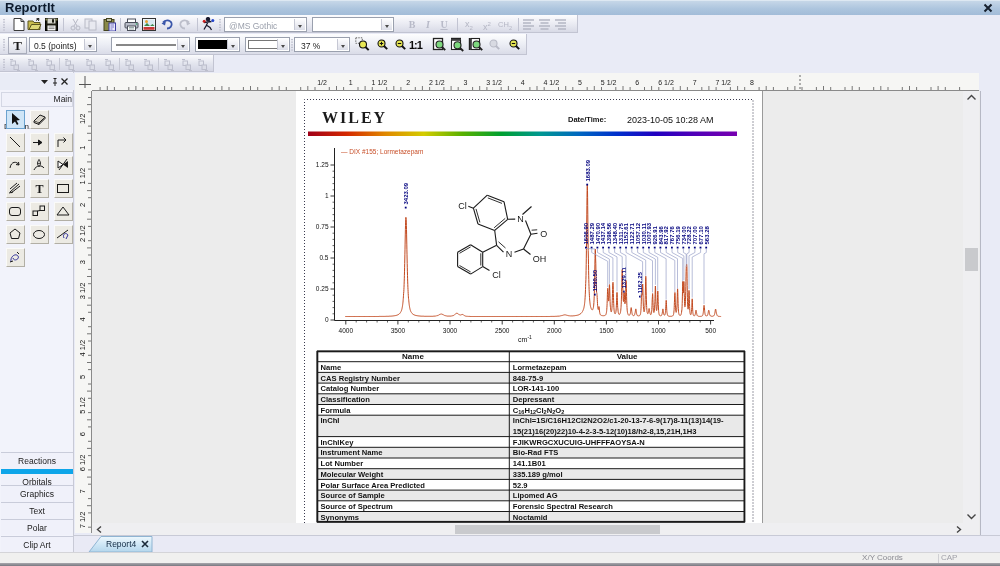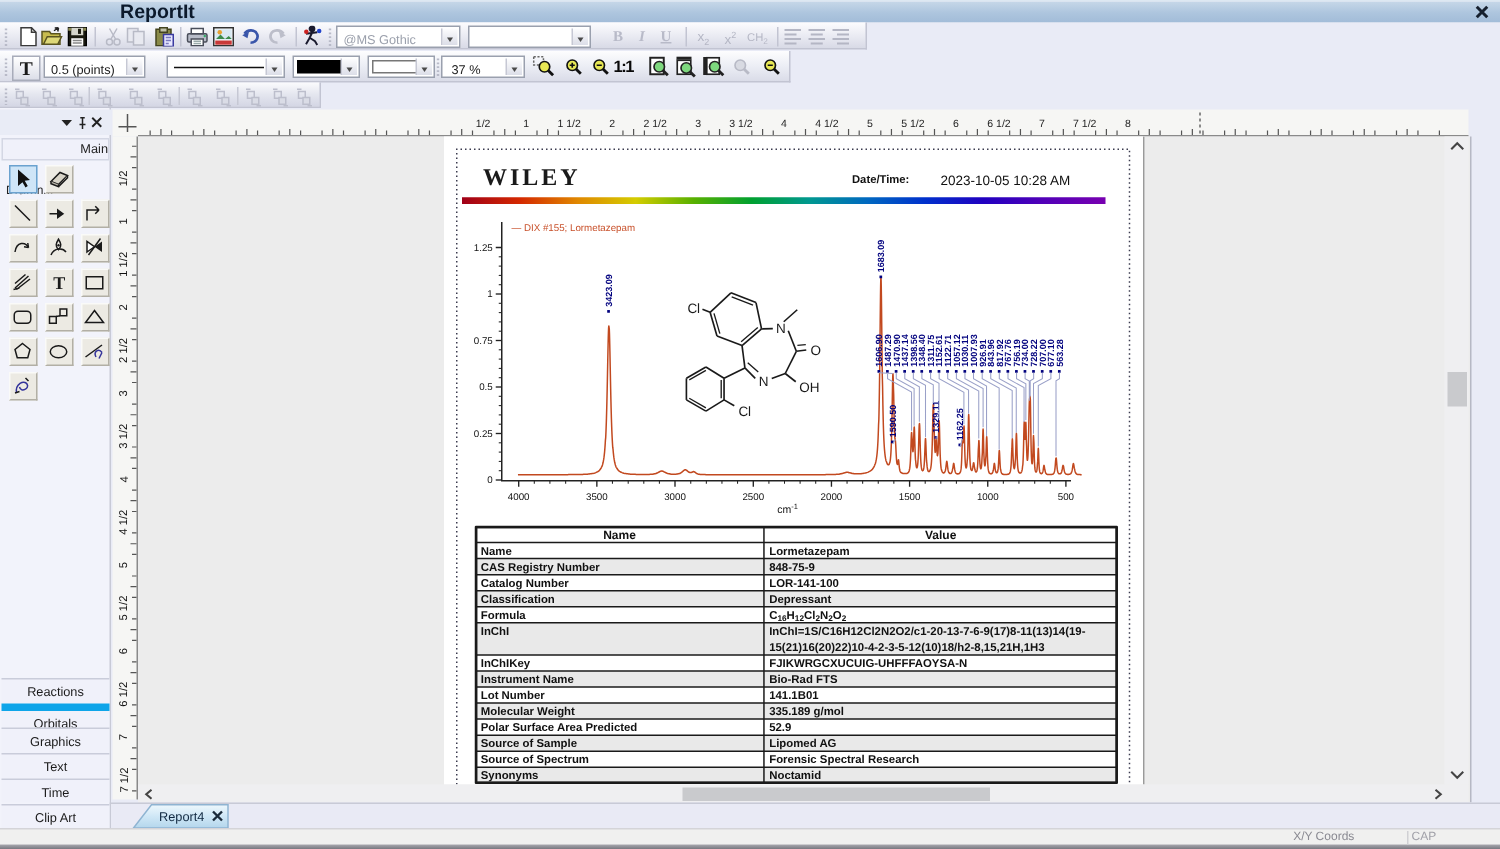--- a/index.html
+++ b/index.html
@@ -1,20 +1,20 @@
 <!DOCTYPE html>
 <html><head><meta charset="utf-8"><style>
 *{margin:0;padding:0;box-sizing:border-box}
 body{width:1000px;height:566px;overflow:hidden;position:relative;font-family:"Liberation Sans",sans-serif;background:#e9ebf6}
 .cb{position:absolute;height:15px;background:#fff;border:1px solid #9aa0ae;}
 .dd{position:absolute;right:1px;top:1px;bottom:1px;width:11px;background:linear-gradient(#fdfdfe,#dcdee8);border-left:1px solid #c6c8d4;}
 .dd:after{content:"";position:absolute;left:3px;top:5.5px;border:2.5px solid transparent;border-top:3.5px solid #4a4a4a;}
 </style></head><body>
 <div style="position:absolute;left:0;top:0;width:1000px;height:15px;background:linear-gradient(#c6d7e8,#adc5de 55%,#a2bcd8);border-top:1px solid #dde8f2;"></div>
-<div style="position:absolute;left:5px;top:0px;width:200px;height:15px;font-size:13px;font-weight:bold;color:#0c1a2c;line-height:15px;letter-spacing:0px;text-align:center;">ReportIt</div>
+<div style="position:absolute;left:5px;top:0px;width:200px;height:15px;font-size:13px;font-weight:bold;color:#0c1a2c;line-height:15px;letter-spacing:0px;">ReportIt</div>
 <svg style="position:absolute;left:982px;top:2px;" width="12" height="12" viewBox="0 0 12 12">
     <path d="M2.5 2.5 L9.5 9.5 M9.5 2.5 L2.5 9.5" stroke="#16202e" stroke-width="2"></path>
   </svg>
 <div style="position:absolute;left:0;top:15px;width:1000px;height:19px;background:#e9ebf6;"></div>
 <div style="position:absolute;left:0;top:15px;width:578px;height:18px;background:linear-gradient(#fcfcfe,#e9eaf2 55%,#d8dae6);border-bottom:1px solid #c2c4d2;border-right:1px solid #c2c4d2;"></div>
 <svg style="position:absolute;left:2px;top:18px;" width="4" height="13" viewBox="0 0 4 13">
     <path d="M2 1v12" stroke="#b8bac8" stroke-width="1.6" stroke-dasharray="1.2 1.4"></path>
   </svg>
 <svg style="position:absolute;left:12px;top:18px;" width="14" height="13" viewBox="0 0 14 13">
     <path d="M2 0.5 h7 l3 3 v9 h-10 z" fill="#fff" stroke="#3a3a3a"></path>
@@ -359,21 +359,21 @@
       <path d="M9 12 C7 8 11 6 13 9 M11 13 l2-4" stroke="#33339a" fill="none"></path>
     </svg></div>
 <div style="position:absolute;left:6px;top:248px;width:19px;height:19px;border:1px solid;border-color:#fafaf8 #b2afa5 #b2afa5 #fafaf8;background:#eceae3;"><svg width="17" height="17" viewBox="0 0 17 17">
       <path d="M4 13 C3 7 9 4 11 7 C13 10 7 13 6 9" stroke="#33339a" fill="none"></path>
       <path d="M10 3 l2 2 M3 13 l3-1" stroke="#1a1a1a" fill="none"></path>
     </svg></div>
 <div style="position:absolute;left:1px;top:452.0px;width:72px;height:16.7px;background:#f0f1fa;border-top:1px solid #c9ccda;font-size:8.5px;color:#1a1a1a;text-align:center;line-height:16.7px;">Reactions</div>
 <div style="position:absolute;left:1px;top:468.7px;width:72px;height:16.7px;background:#f0f1fa;border-top:5px solid #0ea5e9;font-size:8.5px;color:#1a1a1a;text-align:center;line-height:16.7px;">Orbitals</div>
 <div style="position:absolute;left:1px;top:485.4px;width:72px;height:16.7px;background:#f0f1fa;border-top:1px solid #c9ccda;font-size:8.5px;color:#1a1a1a;text-align:center;line-height:16.7px;">Graphics</div>
 <div style="position:absolute;left:1px;top:502.1px;width:72px;height:16.7px;background:#f0f1fa;border-top:1px solid #c9ccda;font-size:8.5px;color:#1a1a1a;text-align:center;line-height:16.7px;">Text</div>
-<div style="position:absolute;left:1px;top:518.8px;width:72px;height:16.7px;background:#f0f1fa;border-top:1px solid #c9ccda;font-size:8.5px;color:#1a1a1a;text-align:center;line-height:16.7px;">Time</div>
+<div style="position:absolute;left:1px;top:518.8px;width:72px;height:16.7px;background:#f0f1fa;border-top:1px solid #c9ccda;font-size:8.5px;color:#1a1a1a;text-align:center;line-height:16.7px;">Polar</div>
 <div style="position:absolute;left:1px;top:535.5px;width:72px;height:16.7px;background:#f0f1fa;border-top:1px solid #c9ccda;font-size:8.5px;color:#1a1a1a;text-align:center;line-height:16.7px;">Clip Art</div>
 <div style="position:absolute;left:75px;top:73px;width:17px;height:18px;background:#f6f6f4;"></div>
 <svg style="position:absolute;left:78px;top:75px;" width="14" height="15" viewBox="0 0 14 15">
     <path d="M7 1 V13 M1 9.5 H13" stroke="#555"></path>
   </svg>
 <div style="position:absolute;left:92px;top:73px;width:887px;height:18px;background:#f6f6f4;border-bottom:1px solid #8a8a8a;"></div>
 <svg style="position:absolute;left:92px;top:73px;" width="887" height="18" viewBox="0 0 887 18">
     <path d="M8.1 14v3" stroke="#555" stroke-width="0.8"></path>
     <path d="M15.3 13v4" stroke="#555" stroke-width="0.8"></path>
     <path d="M22.4 14v3" stroke="#555" stroke-width="0.8"></path>

